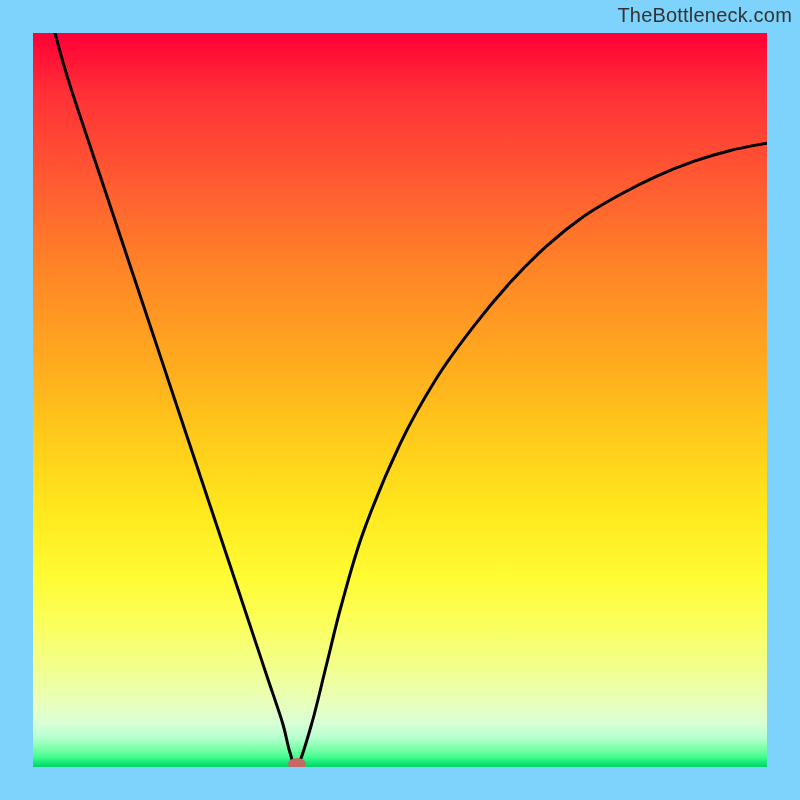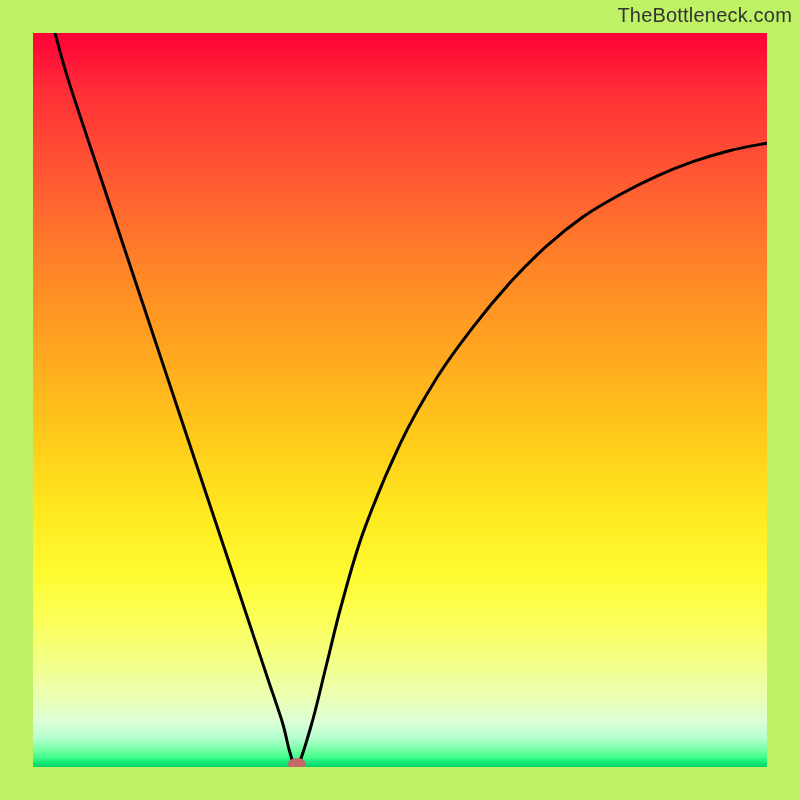--- a/index.html
+++ b/index.html
@@ -10,21 +10,21 @@
     background: #000;
     overflow: hidden;
     font-family: Arial, Helvetica, sans-serif;
   }
   .frame {
     position: absolute;
     left: 0;
     top: 0;
     width: 800px;
     height: 800px;
-    background: #bef264;
+    background: #7dd3fc;
   }
   .plot {
     position: absolute;
     left: 33px;
     top: 33px;
     width: 734px;
     height: 734px;
     overflow: hidden;
   }
   .gradient {

